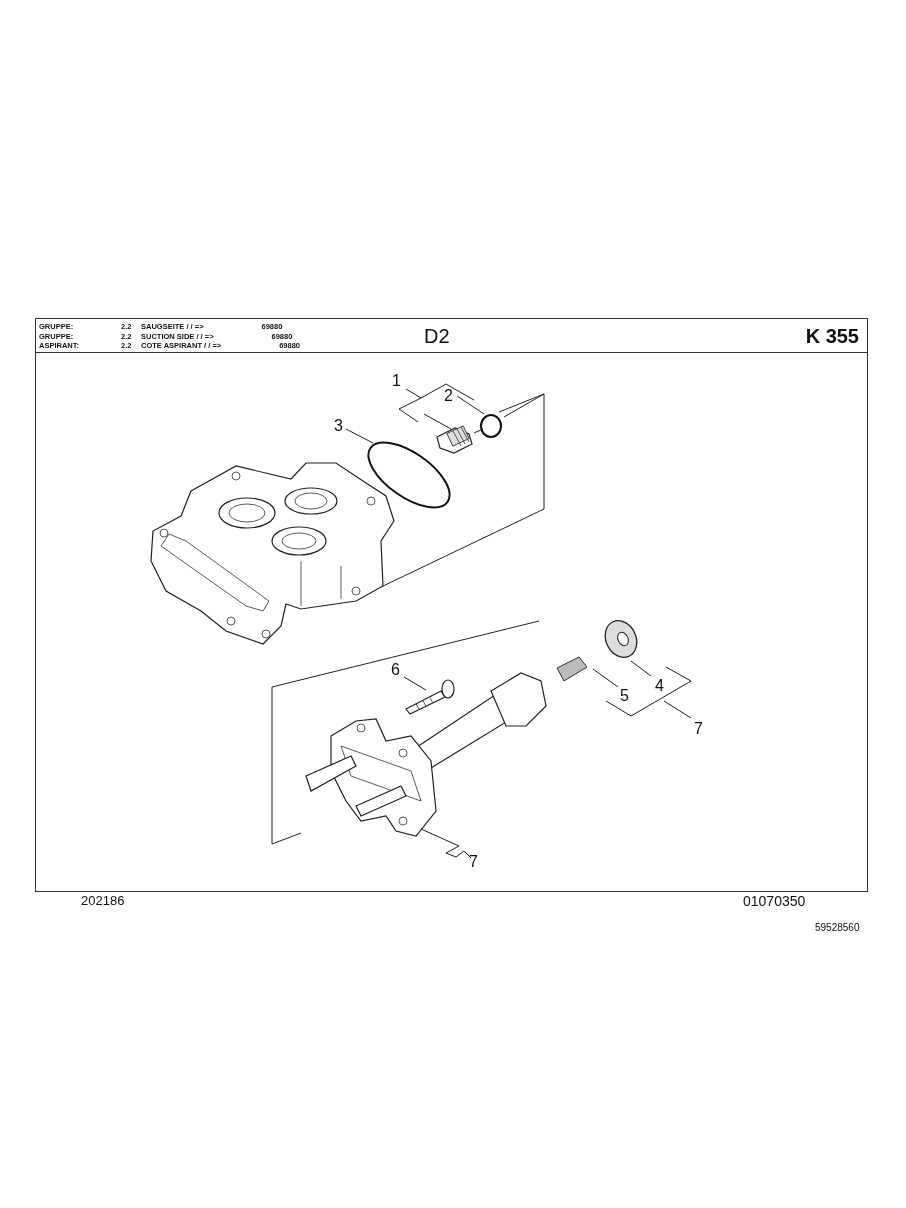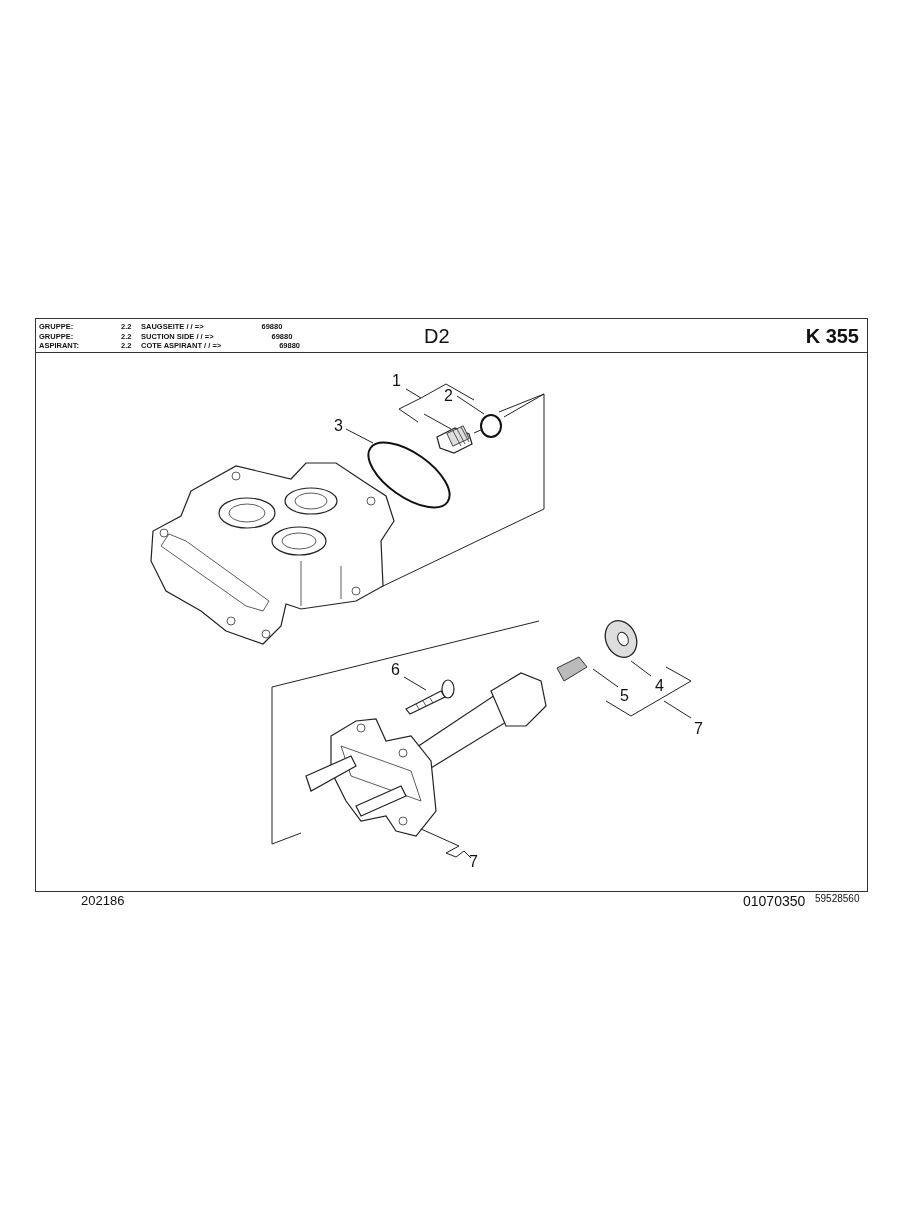--- a/index.html
+++ b/index.html
@@ -11,21 +11,21 @@
   .g-label { width:58px; }
   .g-num { width:20px;margin-left:24px; }
   .g-name { }
   .g-code { margin-left:10px;padding-left:48px; }
   .page-code { position:absolute; left:388px; top:6px; font-size:20px; font-weight:normal; }
   .model { position:absolute; right:8px; top:6px; font-size:20px; font-weight:bold; }
   .drawing { position:absolute; left:0; top:34px; width:100%; height:523px; }
   .caption { position:absolute; left:0; bottom:0; width:100%; height:17px; border-top:1px solid #333; box-sizing:border-box; font-size:10px; text-align:center; line-height:16px; }
   .footer-left { position:absolute; left:37px; top:893px; font-size:13px;margin-left:44px; }
   .footer-mid { position:absolute; left:743px; top:893px; font-size:14px; }
-  .footer-right { position:absolute; left:815px; top:893px; font-size:10px; }
+  .footer-right { position:absolute; left:815px; top:922px; font-size:10px; }
   .callout { font-family:"Liberation Sans", sans-serif; font-size:16px; fill:#111; }
   svg .part { fill:#fff; stroke:#222; stroke-width:1.2; }
   svg .thin { fill:none; stroke:#333; stroke-width:0.8; }
   svg .lead { fill:none; stroke:#222; stroke-width:1; }
 </style>
 </head>
 <body>
 
 <div class="frame">
   <div class="header">

